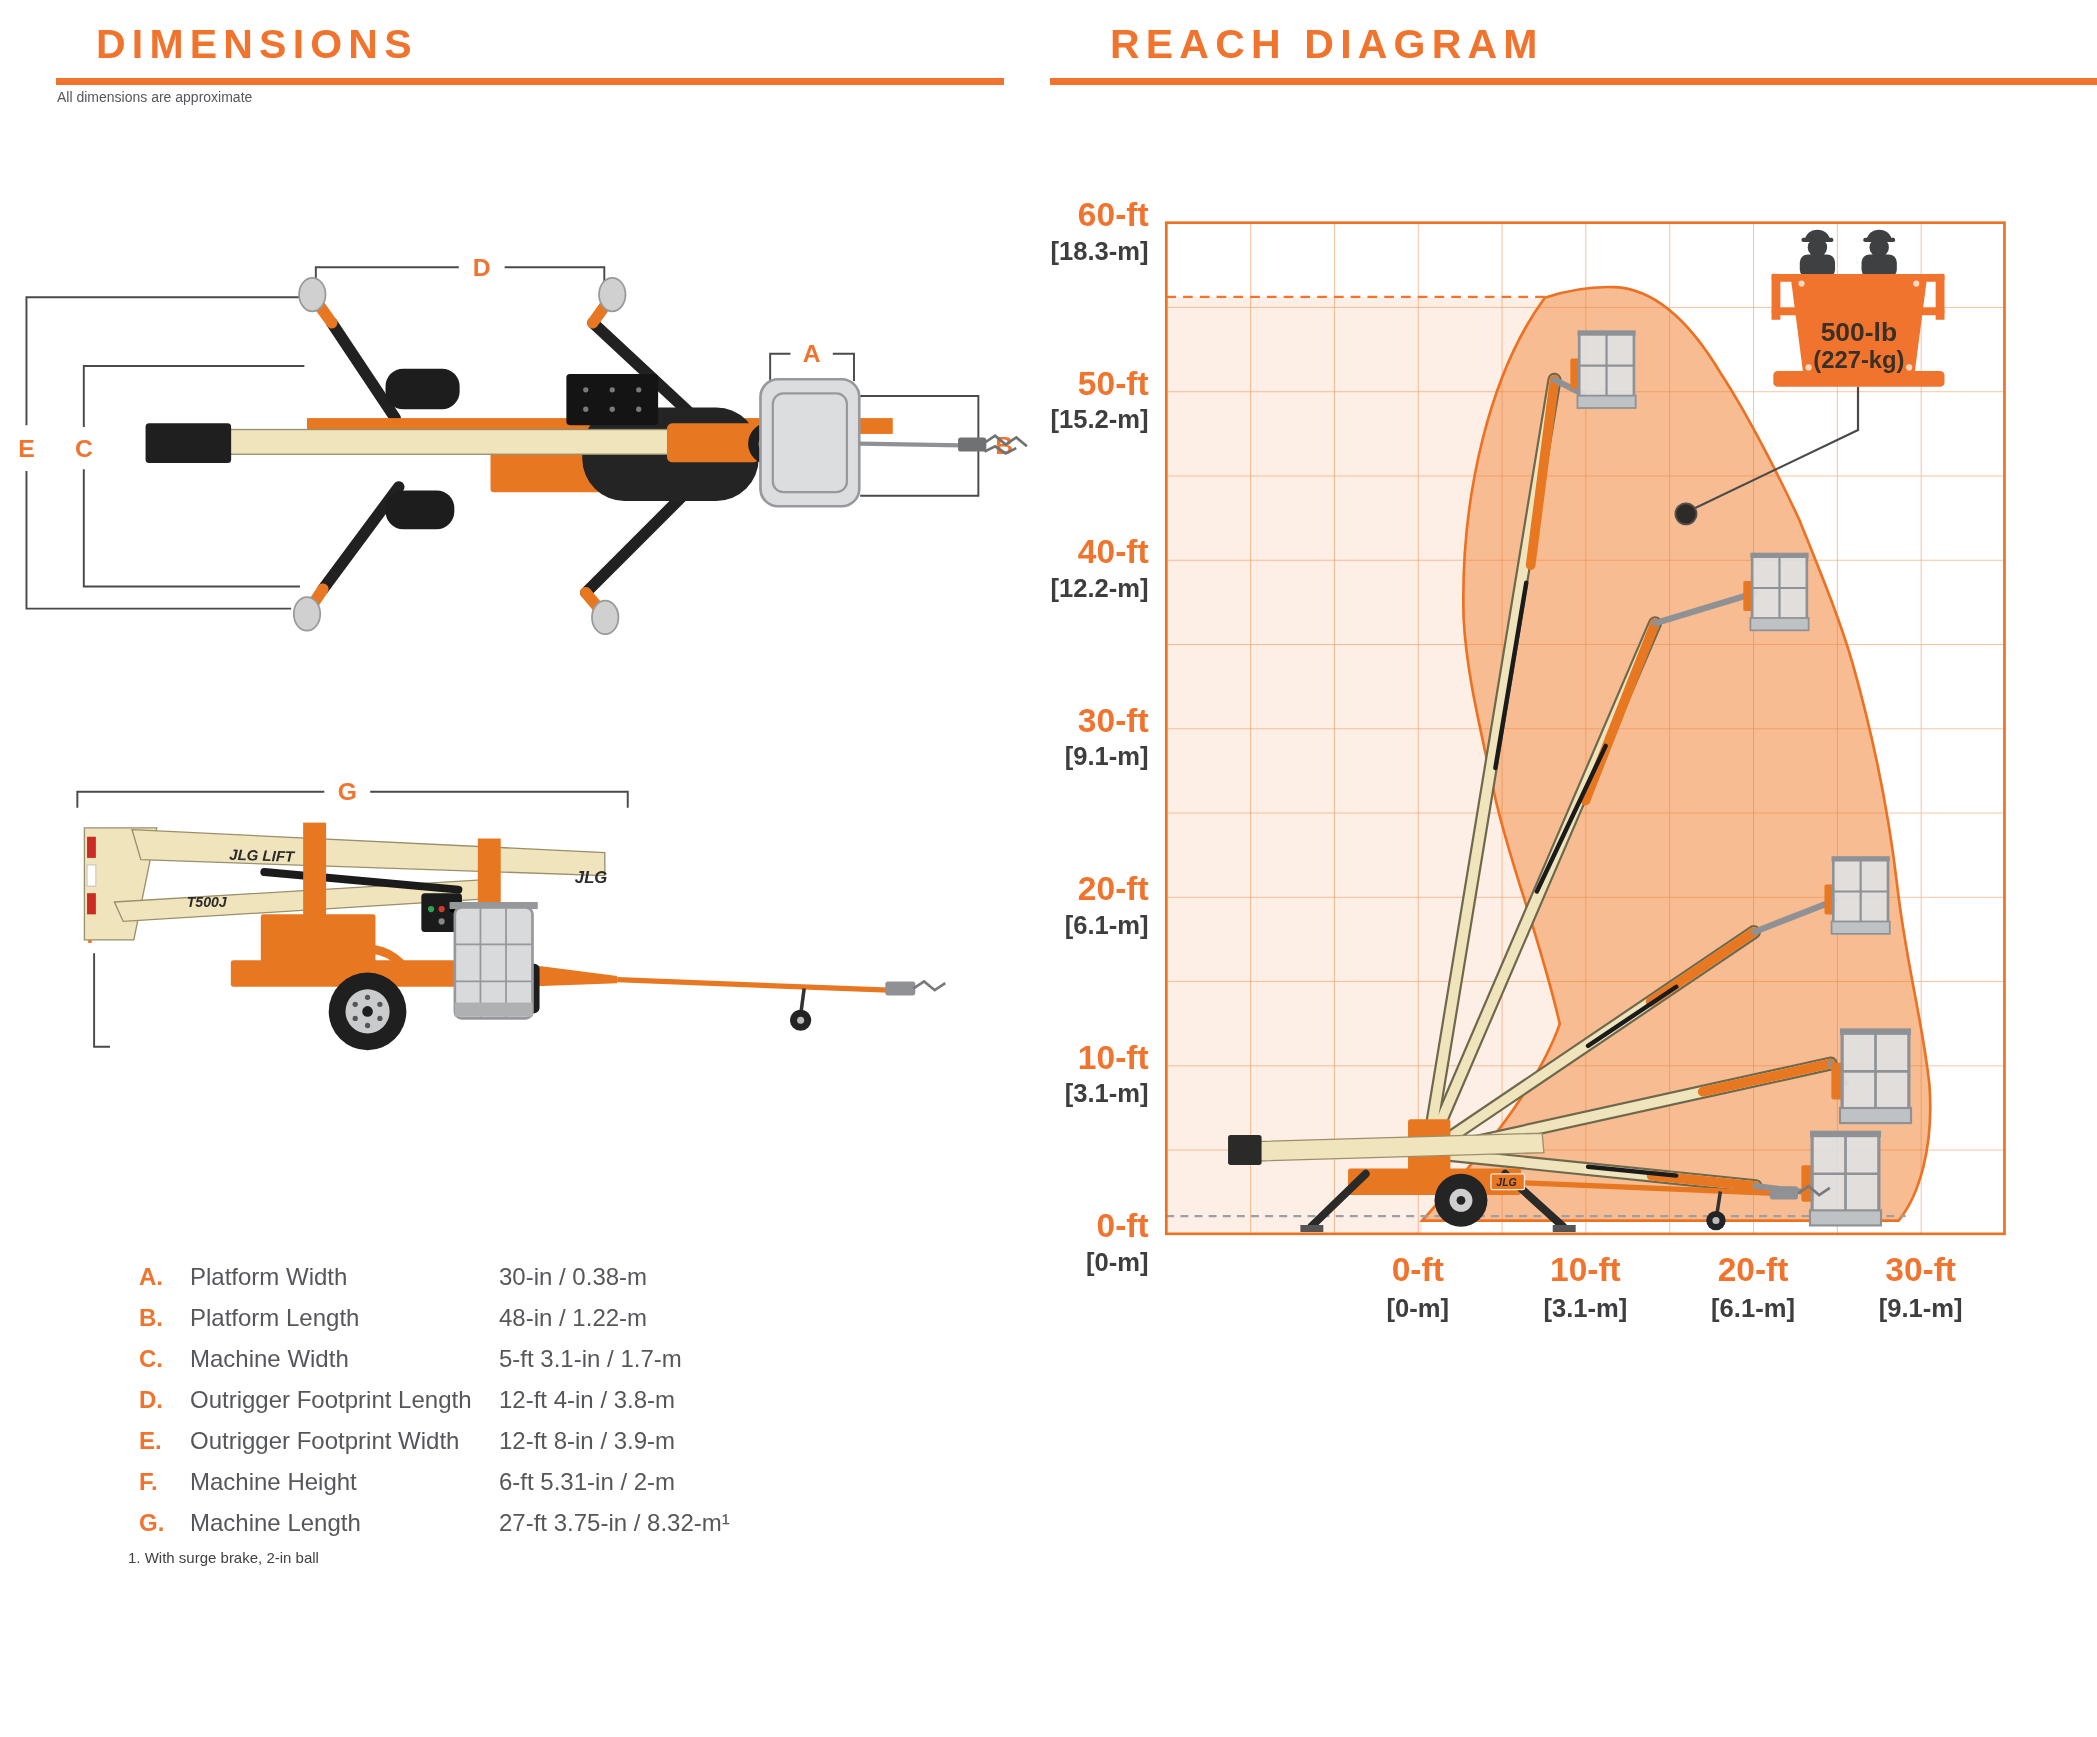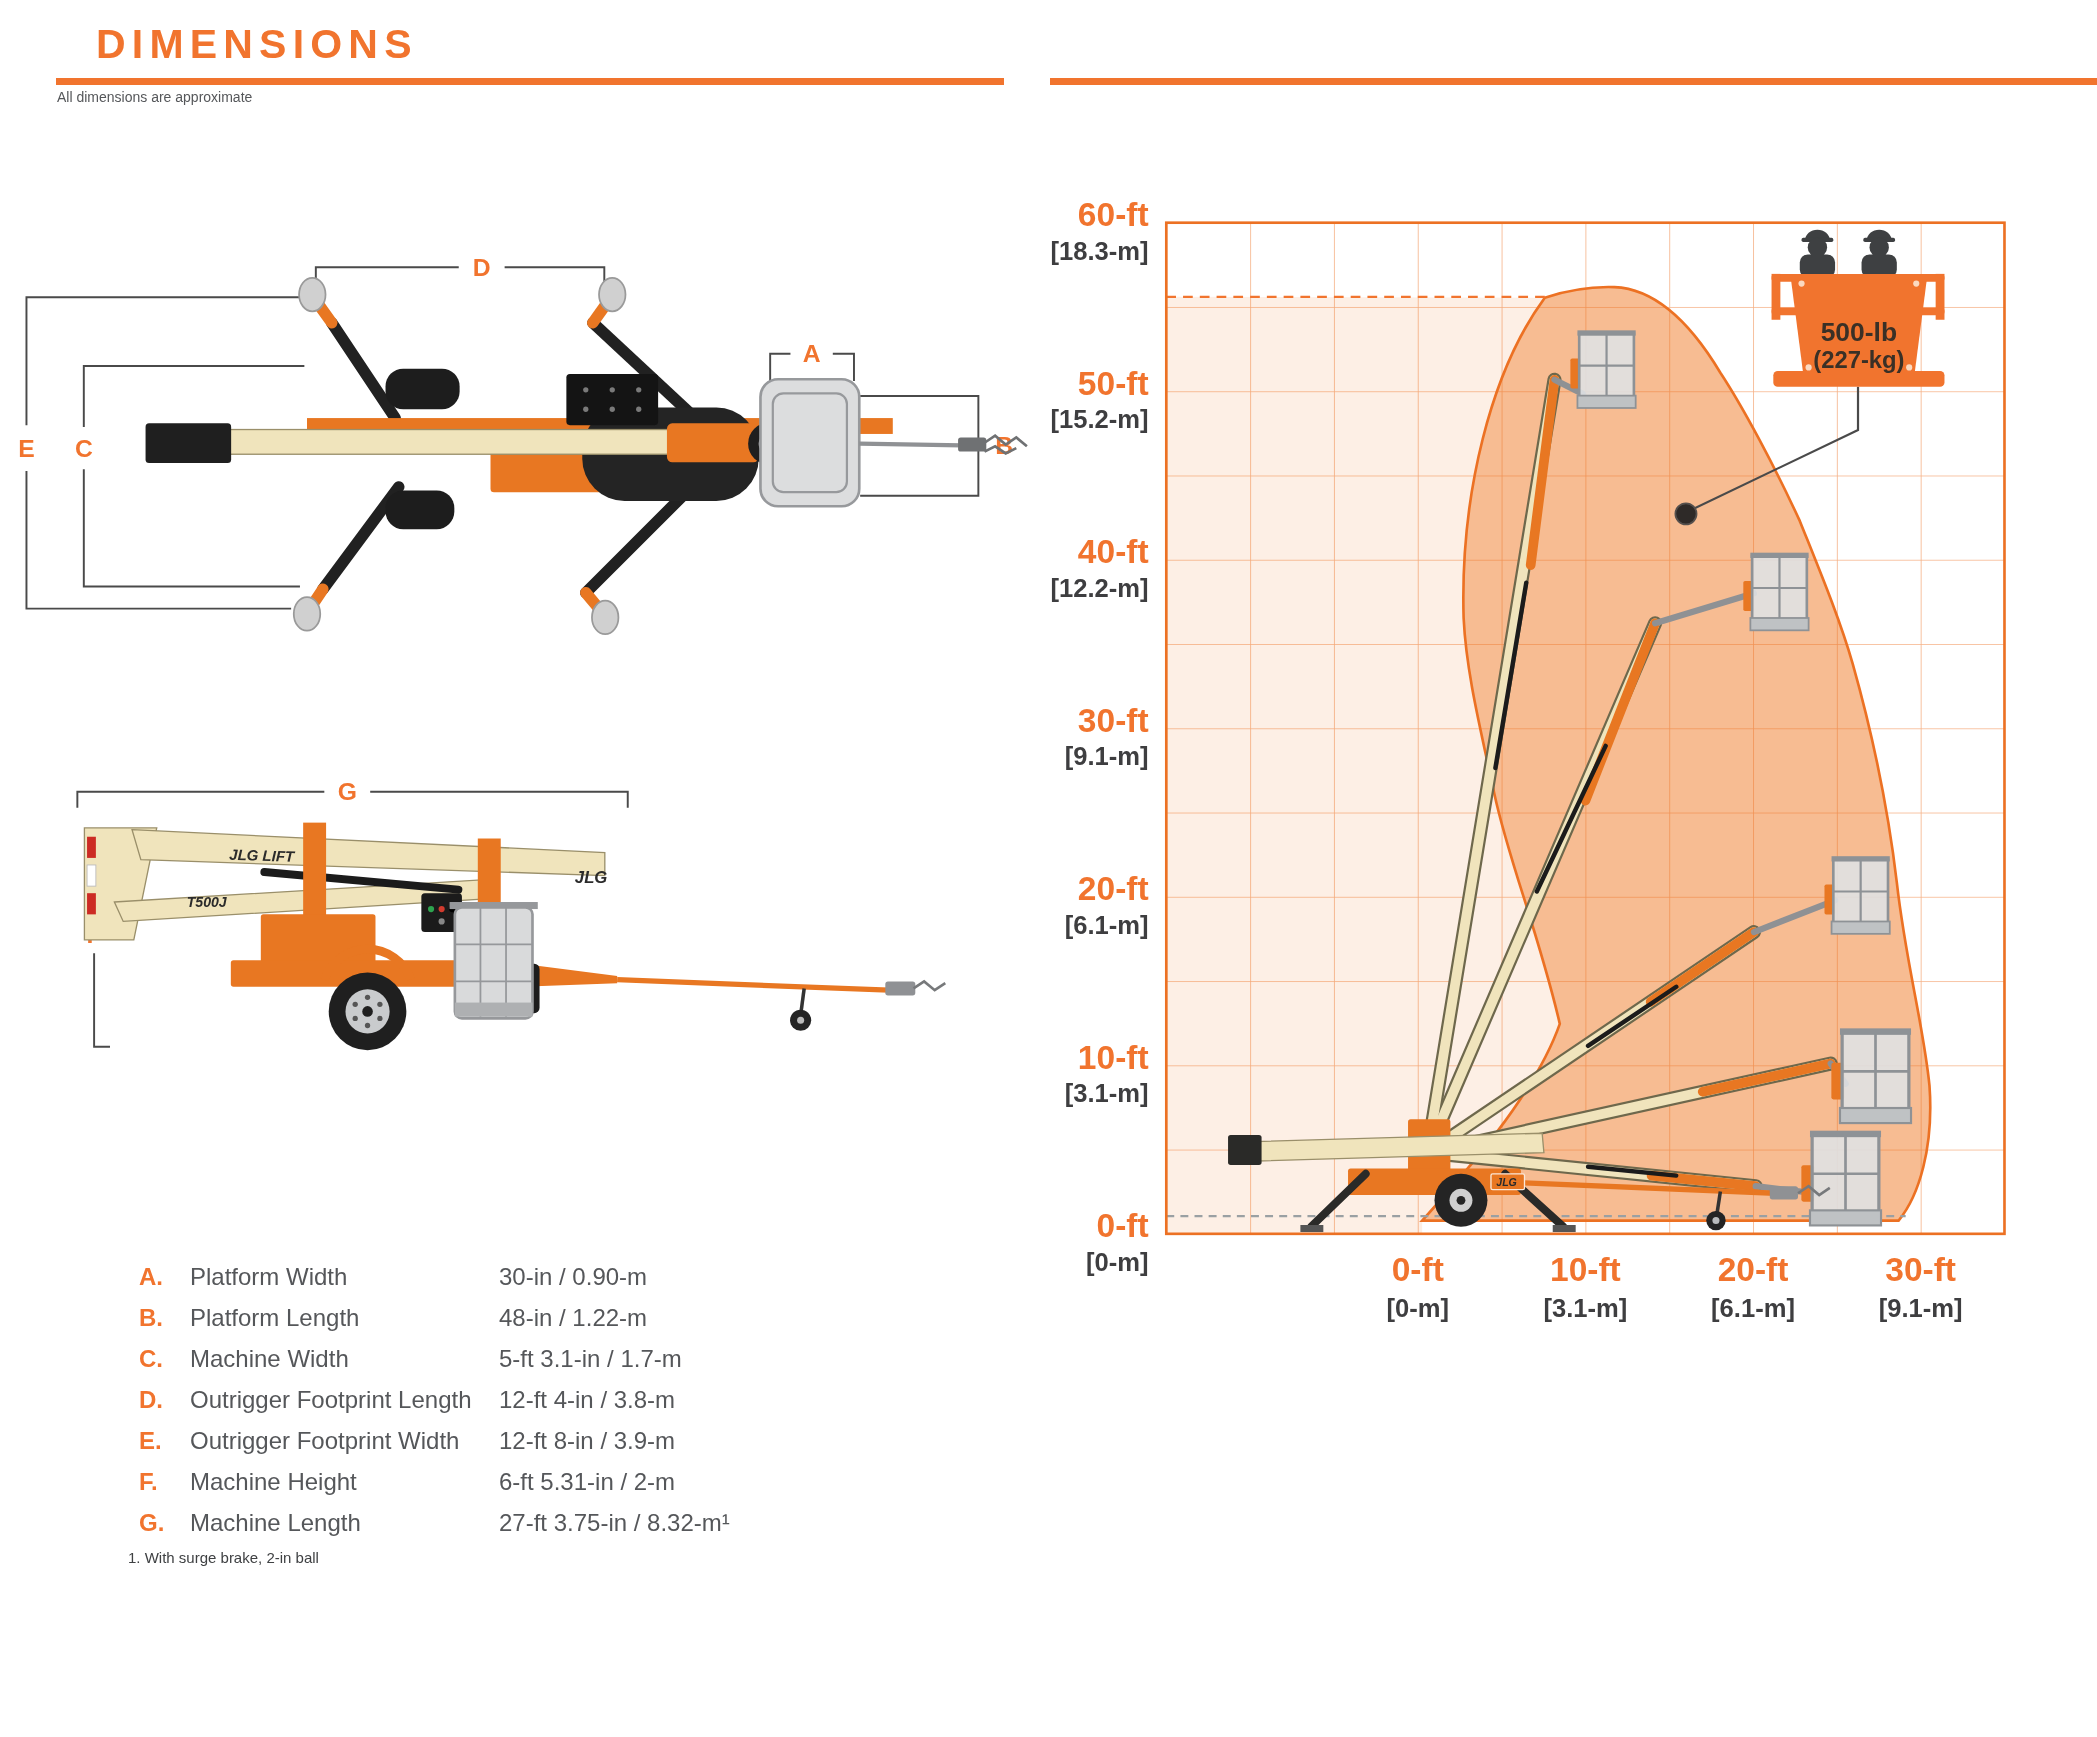--- a/index.html
+++ b/index.html
@@ -25,20 +25,21 @@
   .machine-text{font-weight:bold;font-style:italic;fill:#2B2B2B;}
 </style>
 </head>
 <body>
 
 <div id="page">
 
   <div class="sec-title" style="left:56px;top:21px;margin-left:40px;">DIMENSIONS</div>
   <div class="rule" style="left:56px;top:78px;width:948px;"></div>
 
+  <div class="sec-title" style="left:1110px;top:21px;">REACH DIAGRAM</div>
   <div class="rule" style="left:1050px;top:78px;width:1048px;"></div>
 
   <div class="note" style="left:57px;top:89px;">All dimensions are approximate</div>
 
   <svg style="left:0;top:163px;" width="1041" height="631" viewBox="0 185 1180 715">
 
     <g stroke="#4a4a4a" stroke-width="2.2" fill="none">
       <path d="M358,345 V303 H520 M572,303 H685 V345"></path>
       <path d="M873,432 V401 H896 M944,401 H968 V432"></path>
       <path d="M975,449 H1109 V562 H975"></path>
@@ -174,21 +175,21 @@
       <text class="machine-text" x="260" y="974" font-size="17" transform="rotate(2 260 974)">JLG LIFT</text>
       <text class="machine-text" x="652" y="1000" font-size="19">JLG</text>
       <text class="machine-text" x="212" y="1028" font-size="16" fill="#4a452f">T500J</text>
     </g>
   </svg>
 
   <div class="dim-table">
     <div class="dim-row">
       <span class="dim-letter">A.</span>
       <span class="dim-label">Platform Width</span>
-      <span class="dim-value">30-in / 0.90-m</span>
+      <span class="dim-value">30-in / 0.38-m</span>
     </div>
     <div class="dim-row">
       <span class="dim-letter">B.</span>
       <span class="dim-label">Platform Length</span>
       <span class="dim-value">48-in / 1.22-m</span>
     </div>
     <div class="dim-row">
       <span class="dim-letter">C.</span>
       <span class="dim-label">Machine Width</span>
       <span class="dim-value">5-ft 3.1-in / 1.7-m</span>

